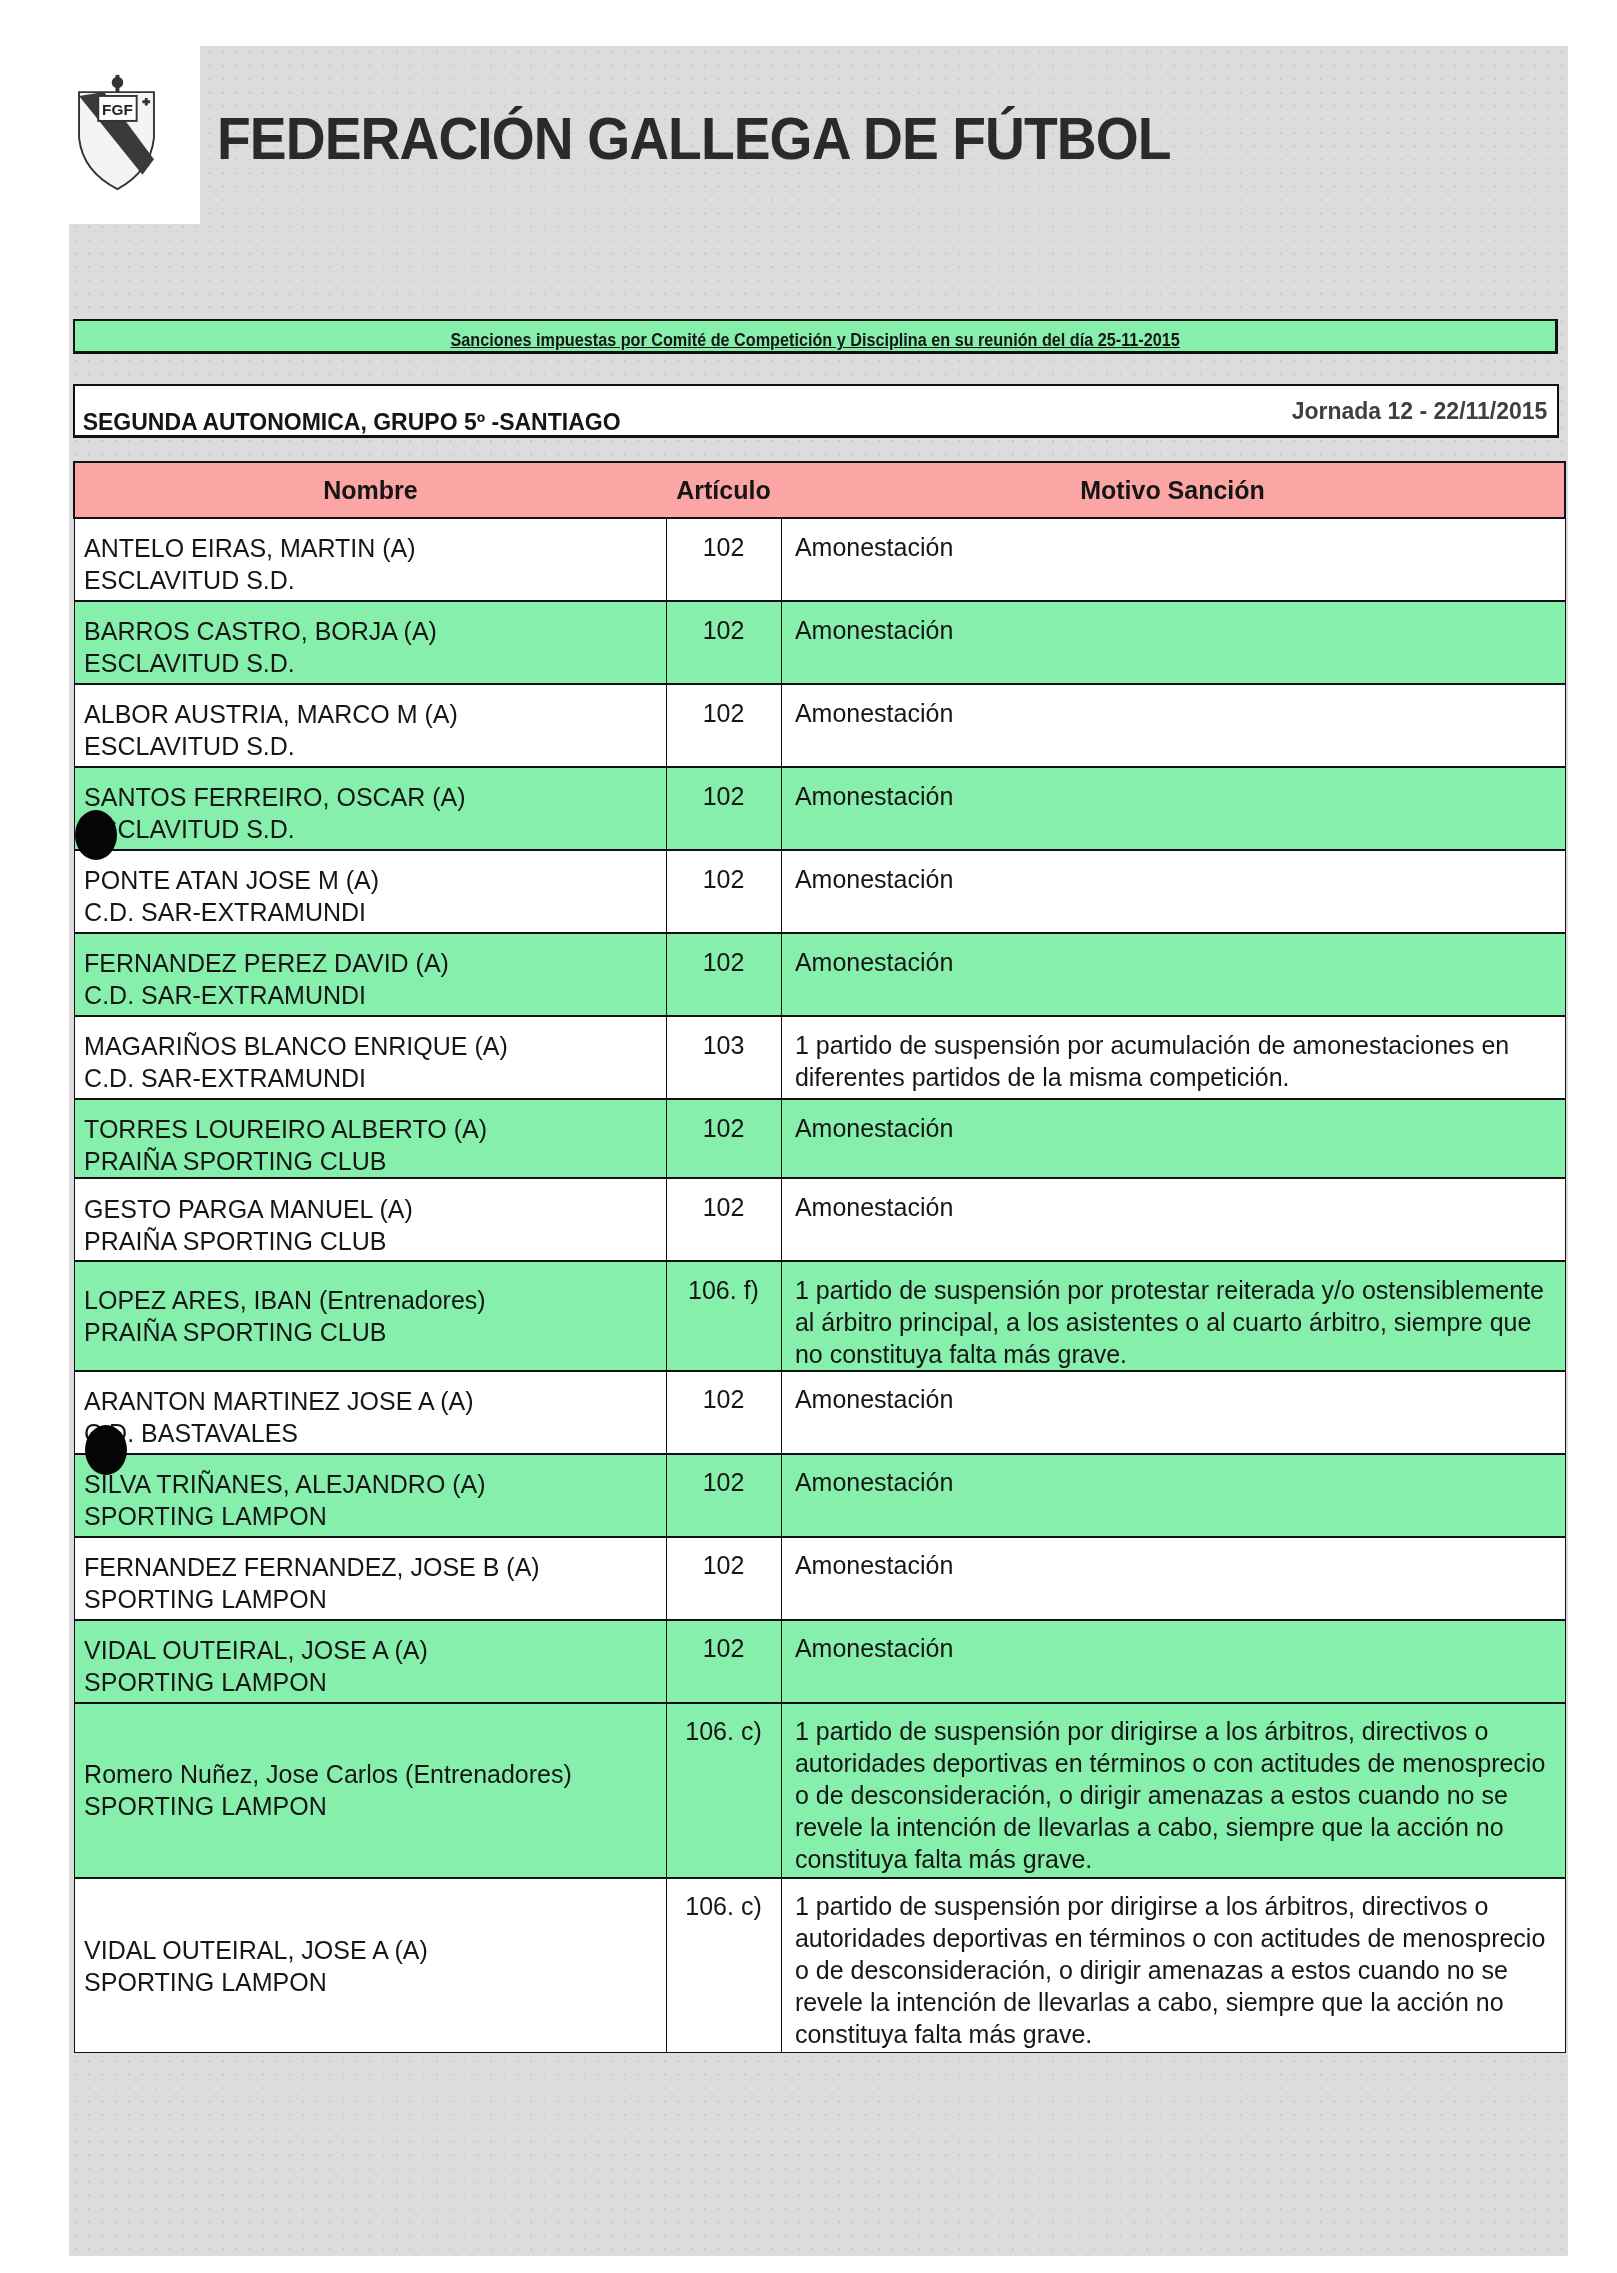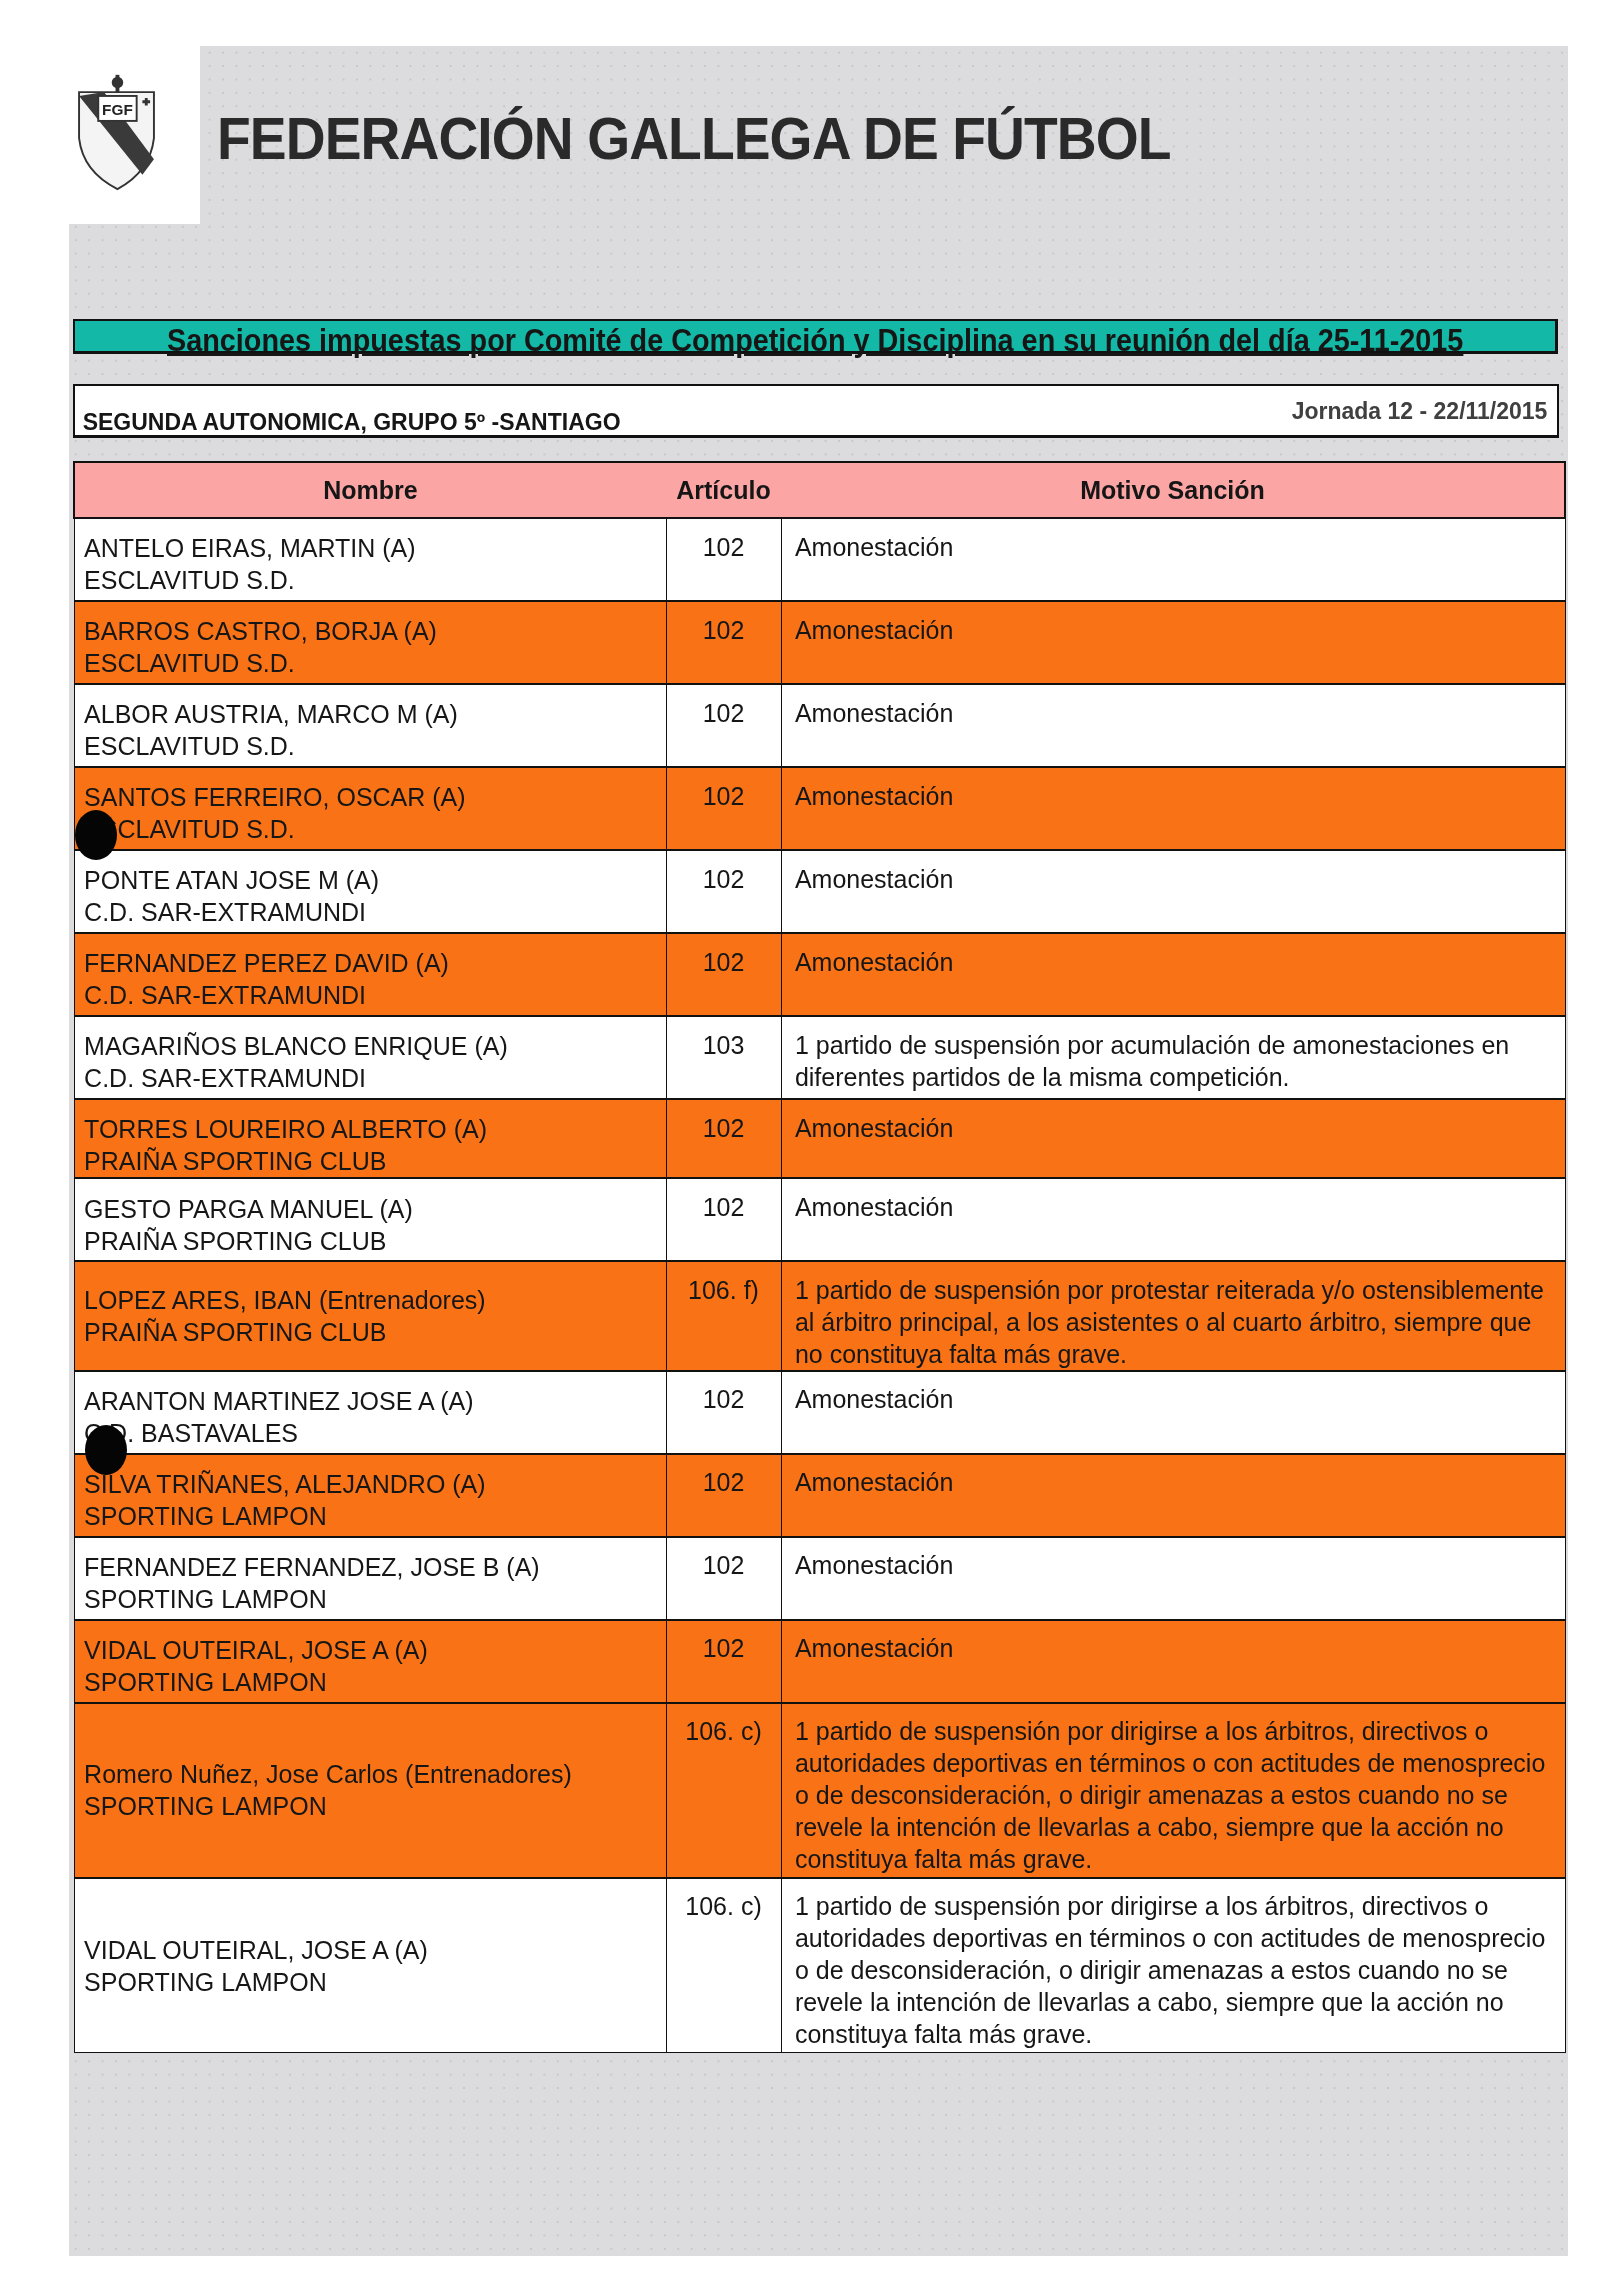--- a/index.html
+++ b/index.html
@@ -20,22 +20,22 @@
   }
   .logo { position: absolute; left: 75px; top: 71px; width: 83px; height: 120px; }
   .fed-title {
     position: absolute; left: 217px; top: 104px;
     font-size: 60px; font-weight: bold; letter-spacing: -1px; color: #2a2a2a;
     transform: scaleX(0.92); transform-origin: left top; white-space: nowrap;
   }
   .title-box {
     position: absolute; left: 73px; top: 319px; width: 1485px; height: 35px;
     border: 2.9px solid #111; border-bottom-width: 3.8px; border-right-width: 3.8px;
-    background: #14b8a6; box-sizing: border-box;
-    text-align: center; font-weight: bold; font-size: 32px; line-height: 38px;
+    background: #86efac; box-sizing: border-box;
+    text-align: center; font-weight: bold; font-size: 18px; line-height: 38px;
   }
   .title-box span { text-decoration: underline; display: inline-block; transform: scaleX(0.9); }
   .group-box {
     position: absolute; left: 73px; top: 384px; width: 1486px; height: 54px;
     border: 2.9px solid #111; border-bottom-width: 3.8px; background: #fff; box-sizing: border-box;
     font-weight: bold; font-size: 23px;
   }
   .group-box .left { position: absolute; left: 7.7px; top: 14px; margin-top: 9px; }
   .group-box .right { position: absolute; right: 9.6px; top: 11.5px; color: #404040; }
   table.sanc {
@@ -49,21 +49,21 @@
   table.sanc th.c1 { border-left: 2.9px solid #111; }
   table.sanc th.c3 { border-right: 2.9px solid #111; }
   table.sanc td {
     border: 1.9px solid #111; border-top-width: 2.9px; vertical-align: top; padding: 0;
     line-height: 32px;
   }
   table.sanc td.name { padding: 13.4px 7.7px 0 9.6px; }
   table.sanc td.art { text-align: center; padding-top: 11.5px; }
   table.sanc td.mot { padding: 11.5px 9.6px 0 13.4px; }
   table.sanc tr.white td { background: #ffffff; }
-  table.sanc tr.grey td { background: #f97316; margin-top: 19px; }
+  table.sanc tr.grey td { background: #86efac; margin-top: 19px; }
   table.sanc tr.vc td.name { vertical-align: middle; padding-top: 0; }
   .dot { position: absolute; width: 42px; height: 50px; border-radius: 50%; background: #050505; }
 </style>
 </head>
 <body>
 
 <div class="sheet"></div>
 <div class="logo-box"></div>
 <svg class="logo" viewBox="0 0 86 125">
   <path d="M4 22 L82 22 L82 70 Q78 105 44 123 Q8 105 4 70 Z" fill="#f4f4f4" stroke="#333" stroke-width="2"></path>

